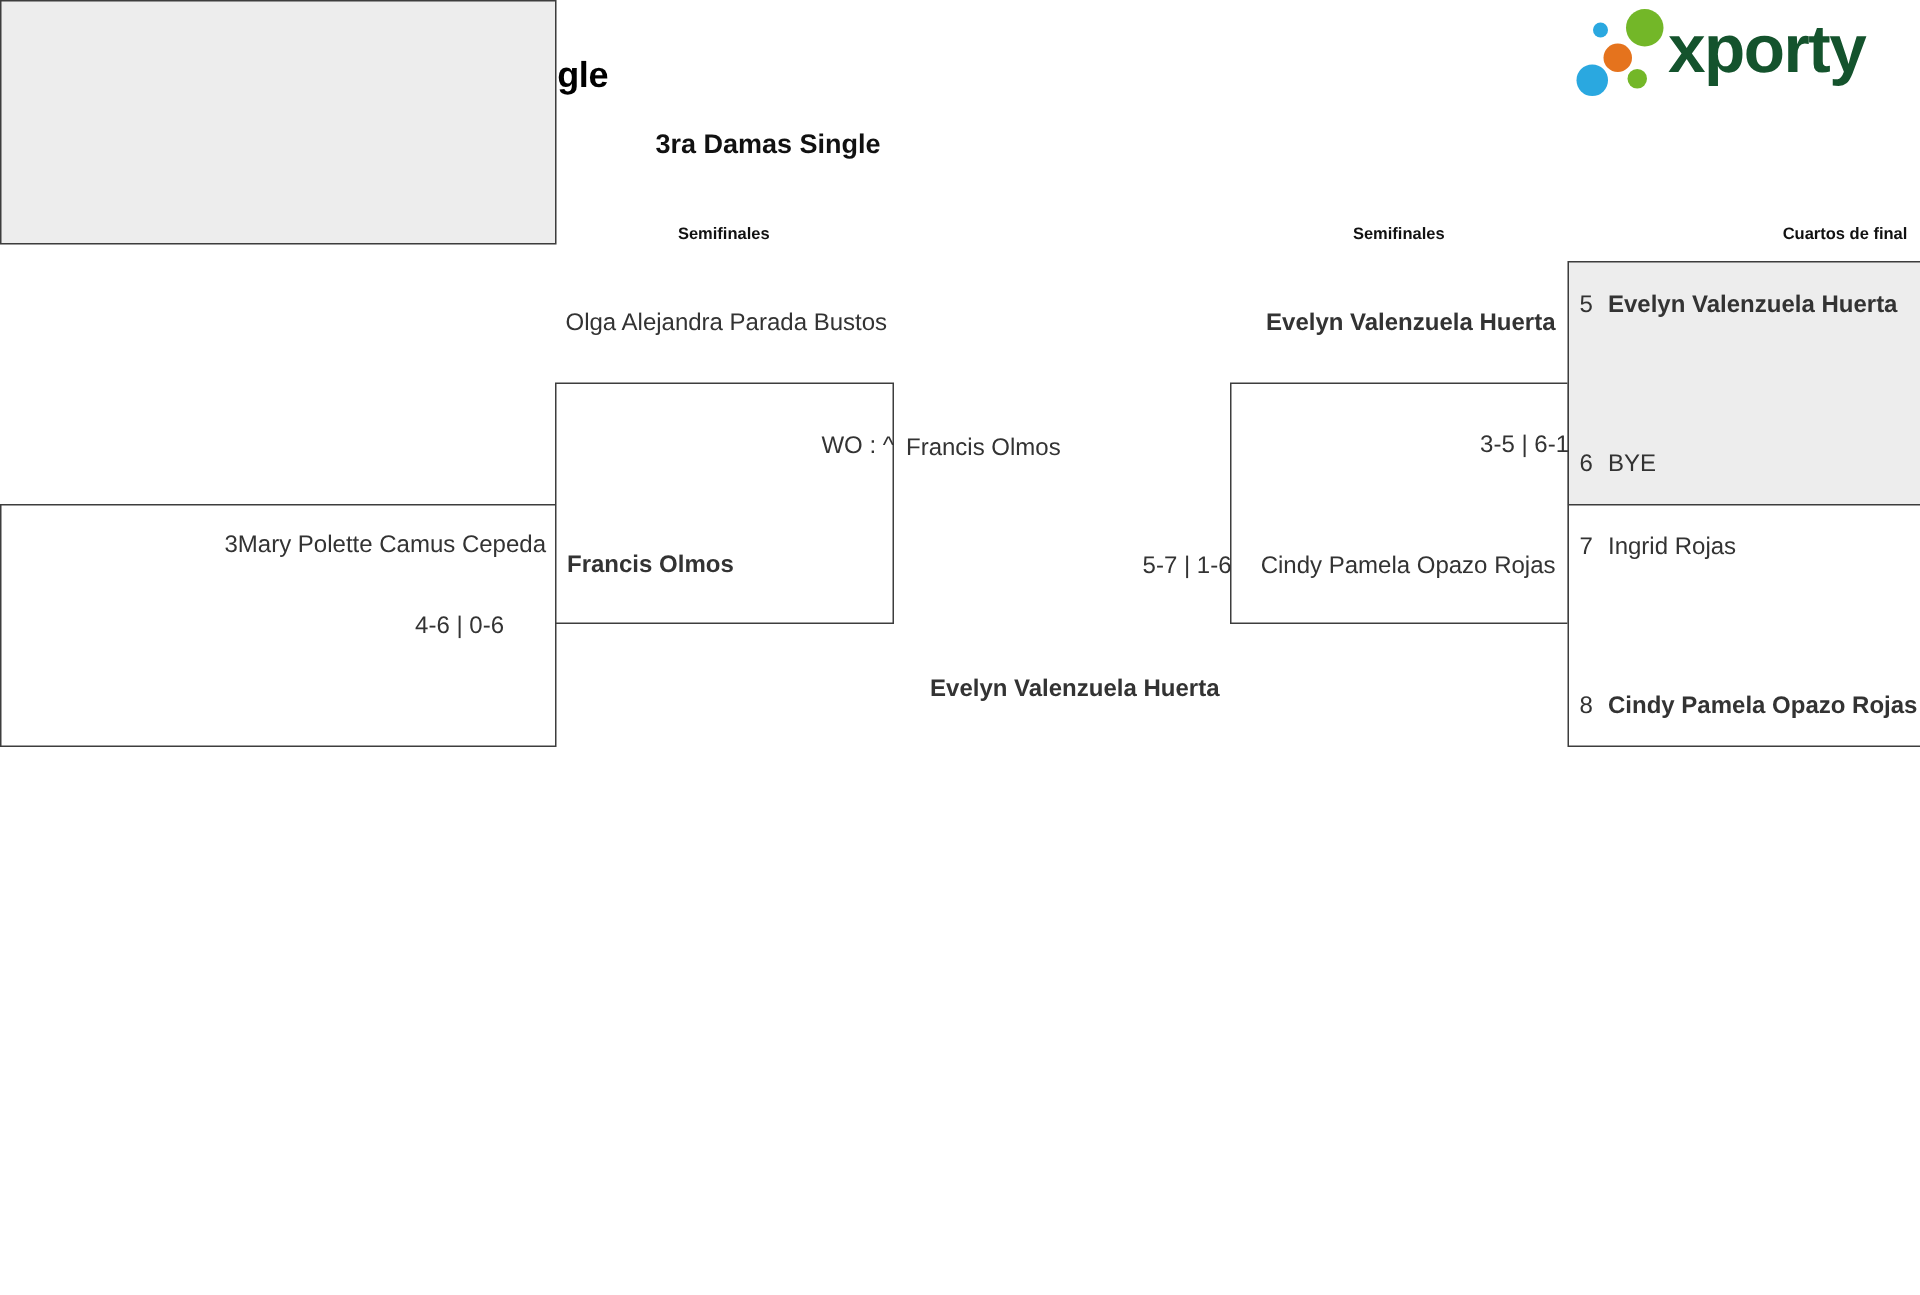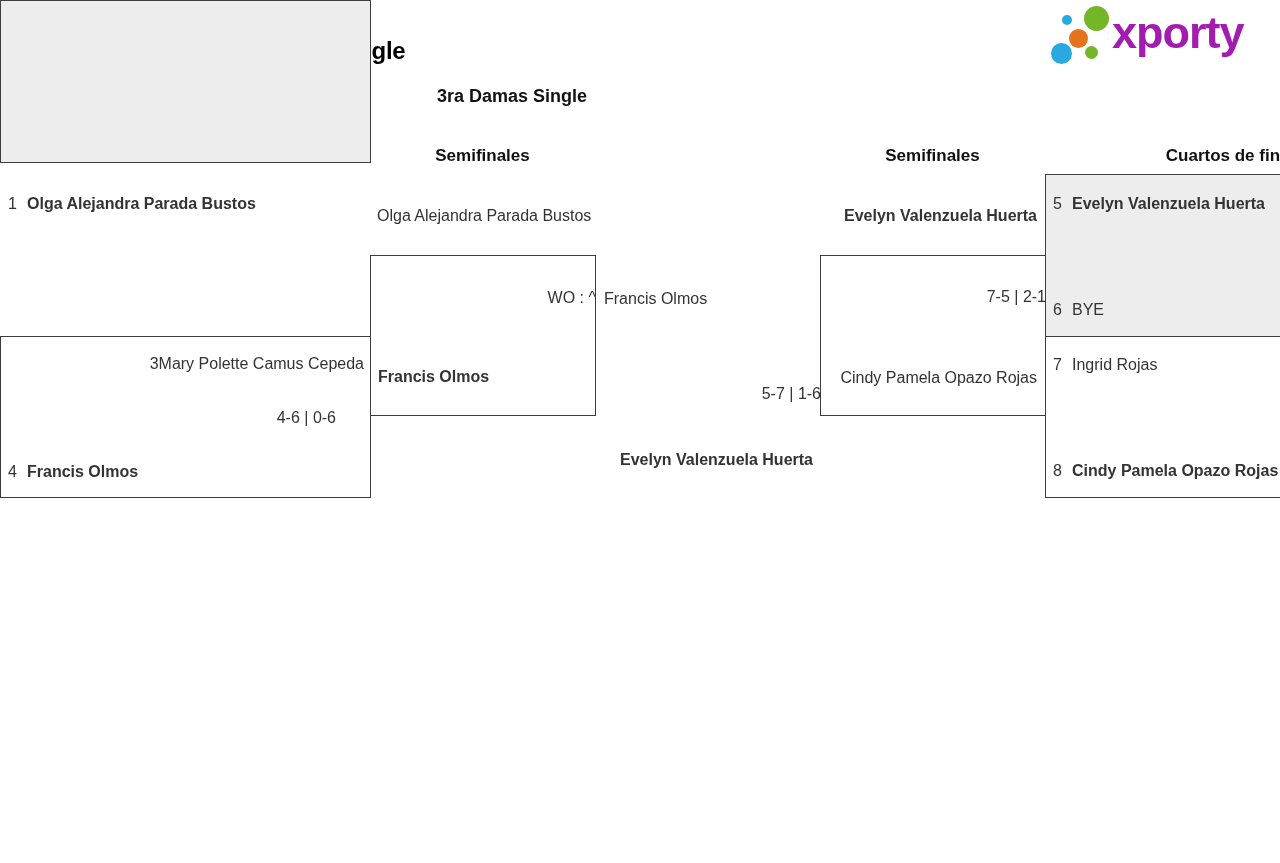--- a/index.html
+++ b/index.html
@@ -17,30 +17,30 @@
   .h-title.l2 { top:37px; }
   .logo { position:absolute; left:1048px; top:2px; width:228px; height:64px; cursor:pointer; }
   .dot { position:absolute; border-radius:50%; }
   .dot.blue-sm   { left:14px;   top:13px;   width:10px; height:10px; background:#2aa8e0; }
   .dot.green-lg  { left:36px;   top:4px;    width:25px; height:25px; background:#73b728; }
   .dot.orange    { left:21px;   top:27px;   width:19px; height:19px; background:#e5731d; }
   .dot.blue-lg   { left:3px;    top:41px;   width:21px; height:21px; background:#2aa8e0; }
   .dot.green-sm  { left:37px;   top:44px;   width:13px; height:13px; background:#73b728; }
   .logo-text {
     position:absolute; left:64px; top:5px;
-    font-size:45px; font-weight:700; letter-spacing:-1px; color:#a21caf;
+    font-size:45px; font-weight:700; letter-spacing:-1px; color:#14532d;
   }
   
   .bracket-title {
     position:absolute; left:0; top:86px; width:1024px; text-align:center;
     font-size:18px; font-weight:700; color:#111;
   }
   .round-h {
     position:absolute; top:145px; height:22px; line-height:22px;
-    font-size:17px; font-weight:700; color:#111; text-align:center; white-space:nowrap;
+    font-size:11px; font-weight:700; color:#111; text-align:center; white-space:nowrap;
   }
   .rh1 { left:0px;    width:370px; }
   .rh2 { left:370px;  width:225px; }
   .rh3 { left:595px;  width:225px; }
   .rh4 { left:820px;  width:225px; }
   .rh5 { left:1045px; width:370px; }
 
   .box { position:absolute; border:1px solid #3d3d3d; box-sizing:border-box; background:#fff; }
   .box.gray { background:#ededed; }
 
@@ -77,42 +77,36 @@
   <div class="round-h rh4">Semifinales</div>
   <div class="round-h rh5">Cuartos de final</div>
 
   <div class="box gray" style="left:0; top:174; width:371px; height:163px;"></div>
   <div class="box" style="left:0; top:336px; width:371px; height:162px;"></div>
   <div class="box" style="left:370px; top:255px; width:226px; height:161px;"></div>
   <div class="box" style="left:820px; top:255px; width:226px; height:161px;"></div>
   <div class="box gray" style="left:1045px; top:174px; width:370px; height:163px;"></div>
   <div class="box" style="left:1045px; top:336px; width:370px; height:162px;"></div>
 
-  <div class="row" style="left:8px; top:193px; width:356px;">
-    <span class="seed">1</span><span class="bold">Olga Alejandra Parada Bustos</span>
-  </div>
 
   <div class="row" style="left:8px; top:353px; width:356px;text-align:right;">
     <span class="seed">3</span><span>Mary Polette Camus Cepeda</span>
   </div>
   <div class="row score" style="left:0; top:407px; width:336px;">4-6 | 0-6</div>
-  <div class="row" style="left:8px; top:461px; width:356px;">
-    <span class="seed">4</span><span class="bold">Francis Olmos</span>
-  </div>
 
   <div class="row clip" style="left:377px; top:205px; width:218px;">Olga Alejandra Parada Bustos</div>
   <div class="row score" style="left:370px; top:287px; width:226px;">WO : ^</div>
   <div class="row bold" style="left:378px; top:366px; width:210px;">Francis Olmos</div>
 
   <div class="row" style="left:604px; top:288px; width:210px;">Francis Olmos</div>
-  <div class="row score" style="left:595px; top:383px; width:226px;">5-7 | 1-6</div>
+  <div class="row score" style="left:595px; top:367px; width:226px;">5-7 | 1-6</div>
   <div class="row r-align bold" style="left:595px; top:449px; width:218px;">Evelyn Valenzuela Huerta</div>
 
   <div class="row r-align bold" style="left:820px; top:205px; width:217px;">Evelyn Valenzuela Huerta</div>
-  <div class="row score" style="left:820px; top:286px; width:226px;">7-5 | 2-1</div>
+  <div class="row score" style="left:820px; top:286px; width:226px;">3-5 | 6-1</div>
   <div class="row r-align" style="left:820px; top:367px; width:217px;">Cindy Pamela Opazo Rojas</div>
 
   <div class="row" style="left:1053px; top:193px; width:356px;">
     <span class="seed">5</span><span class="bold">Evelyn Valenzuela Huerta</span>
   </div>
   <div class="row" style="left:1053px; top:299px; width:356px;">
     <span class="seed">6</span><span>BYE</span>
   </div>
 
   <div class="row" style="left:1053px; top:354px; width:356px;">

